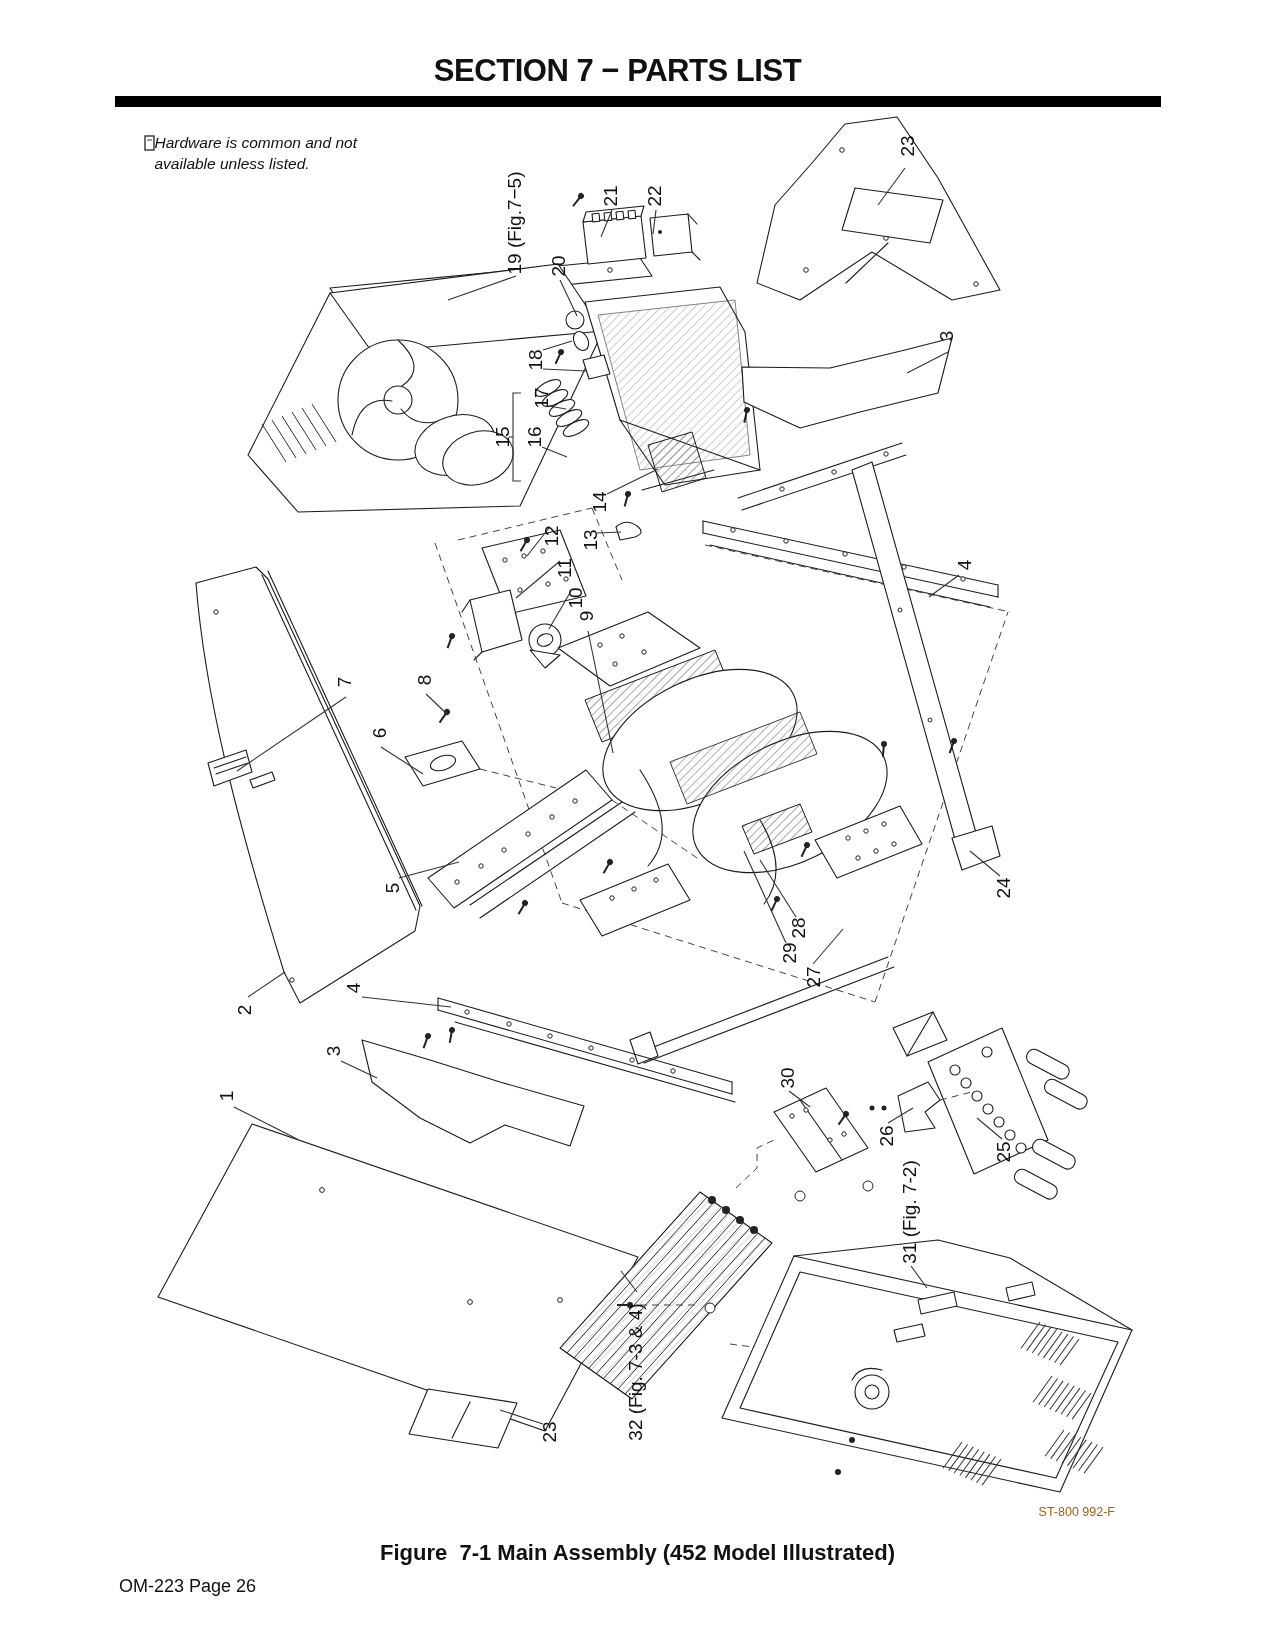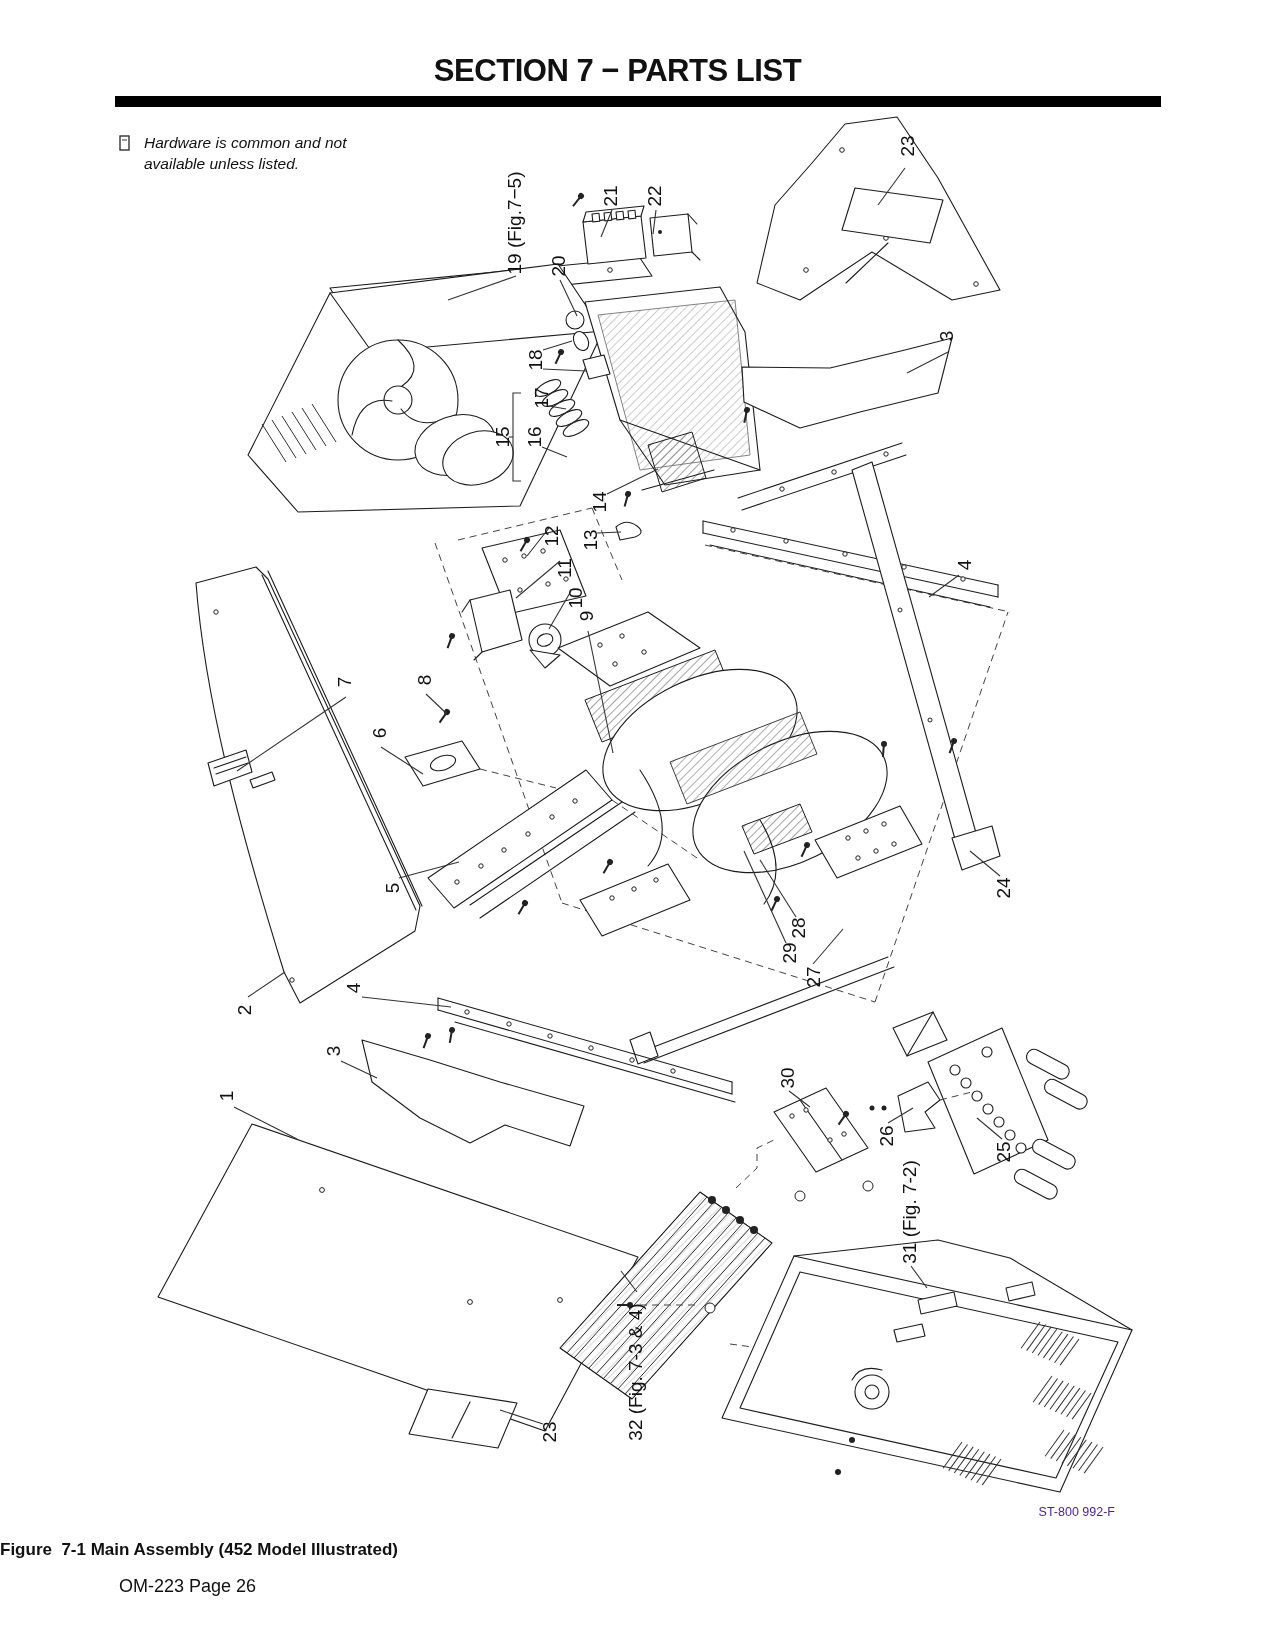--- a/index.html
+++ b/index.html
@@ -1,26 +1,26 @@
 <!DOCTYPE html>
 <html><head>
 <meta charset="utf-8">
 <style>
   html,body{margin:0;padding:0;background:#888;}
   #page{position:relative;width:1275px;height:1650px;background:#ffffff;margin:0 auto;
         font-family:"Liberation Sans",sans-serif;color:#111;overflow:hidden;}
   #title{position:absolute;left:0;top:52px;width:1235px;text-align:center;
          font-size:32px;font-weight:bold;letter-spacing:-0.5px;transform:scaleX(.97);}
   #rule{position:absolute;left:115px;top:96px;width:1046px;height:11px;background:#000;}
-  #note{position:absolute;left:119px;top:132px;width:290px;display:flex;gap:14px;}
+  #note{position:absolute;left:119px;top:132px;width:290px;display:flex;justify-content:center;}
   #note .glyph{flex:0 0 auto;margin-top:3px;}
   #note .txt{font-style:italic;font-size:15.5px;line-height:1.38;width:230px;}
-  #caption{position:absolute;left:0;top:1540px;width:1275px;
-           font-size:17px;font-weight:bold;white-space:pre;}
-  #drawref{position:absolute;right:160px;top:1505px;font-size:12.5px;color:#4c1d95;}
+  #caption{position:absolute;left:0;top:1540px;width:1275px;text-align:center;
+           font-size:22px;font-weight:bold;white-space:pre;}
+  #drawref{position:absolute;right:160px;top:1505px;font-size:12.5px;color:#a16207;}
   #pagenum{position:absolute;left:119px;top:1576px;font-size:18px;}
   svg#diagram{position:absolute;left:0;top:0;width:1275px;height:1650px;}
   .ln{stroke:#1c1c1c;stroke-width:1.1;fill:none;stroke-linejoin:round;stroke-linecap:round;}
   .fw{fill:#fff;stroke:#1c1c1c;stroke-width:1.1;stroke-linejoin:round;}
   .ht{fill:url(#hatch);stroke:#1c1c1c;stroke-width:1;stroke-linejoin:round;}
   .dash{stroke:#444;stroke-width:1;fill:none;stroke-dasharray:7 5;}
   .hole{fill:#fff;stroke:#222;stroke-width:1;}
   .dot{fill:#222;stroke:none;}
   .leader{stroke:#333;stroke-width:1.1;fill:none;}
   .callout{font-family:"Liberation Sans",sans-serif;font-size:19px;fill:#111;text-anchor:middle;}

